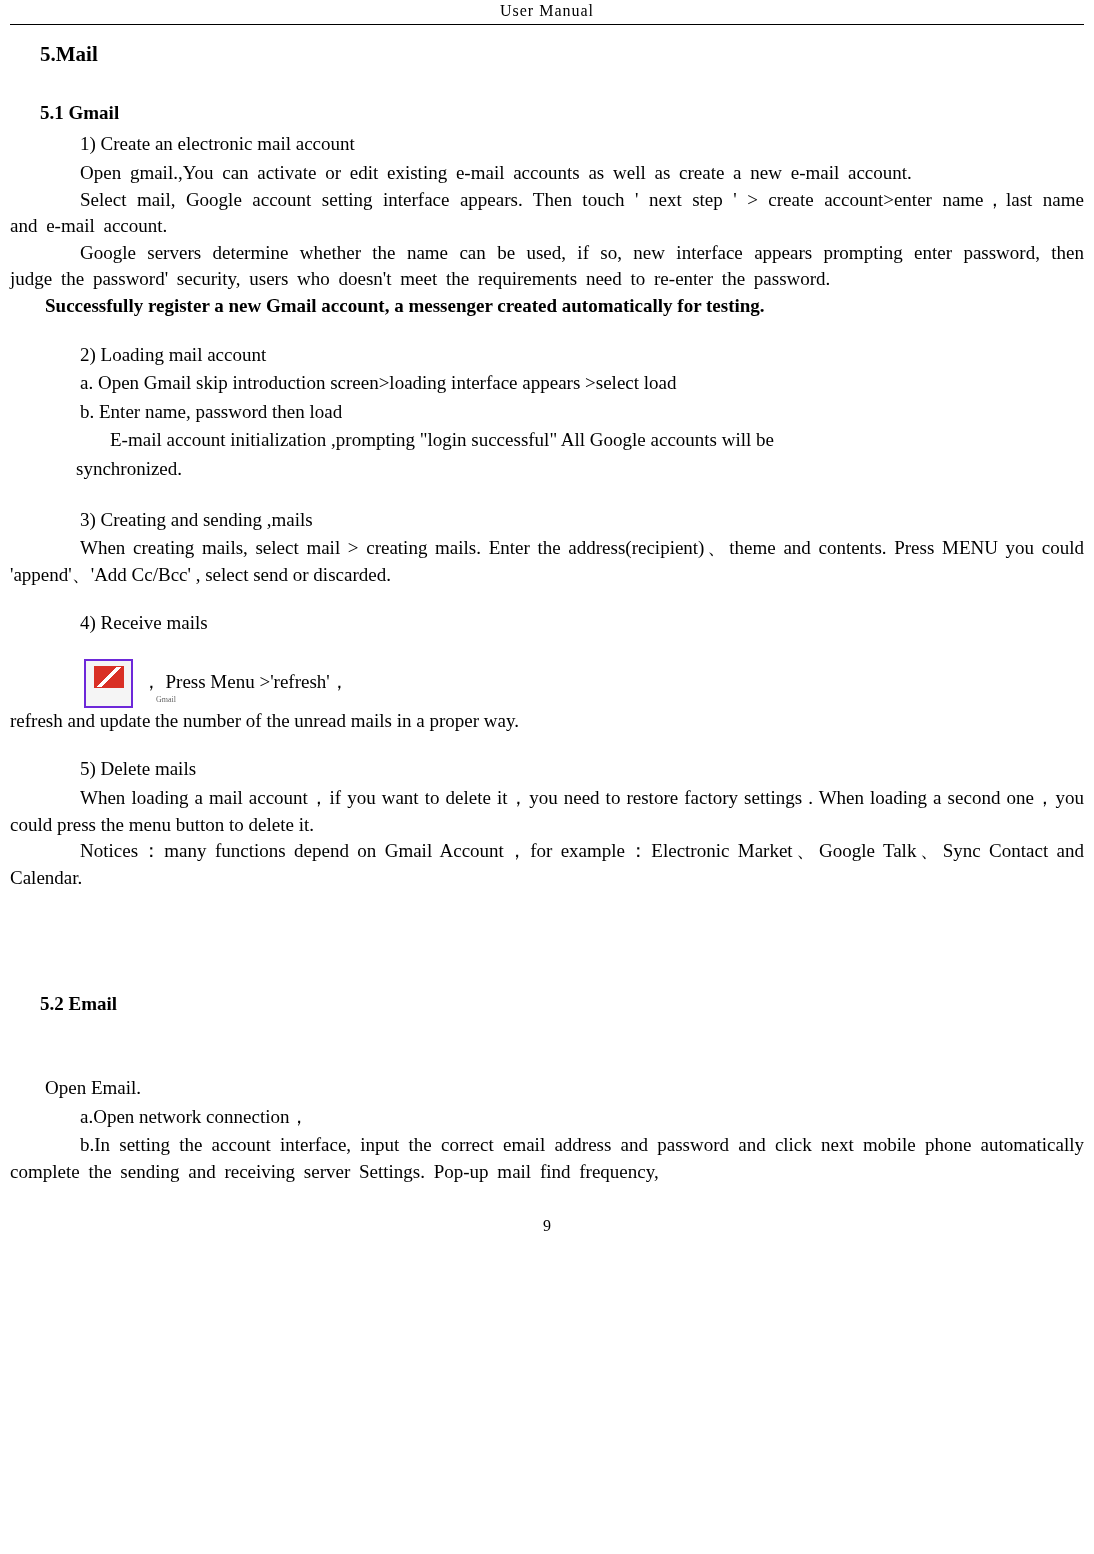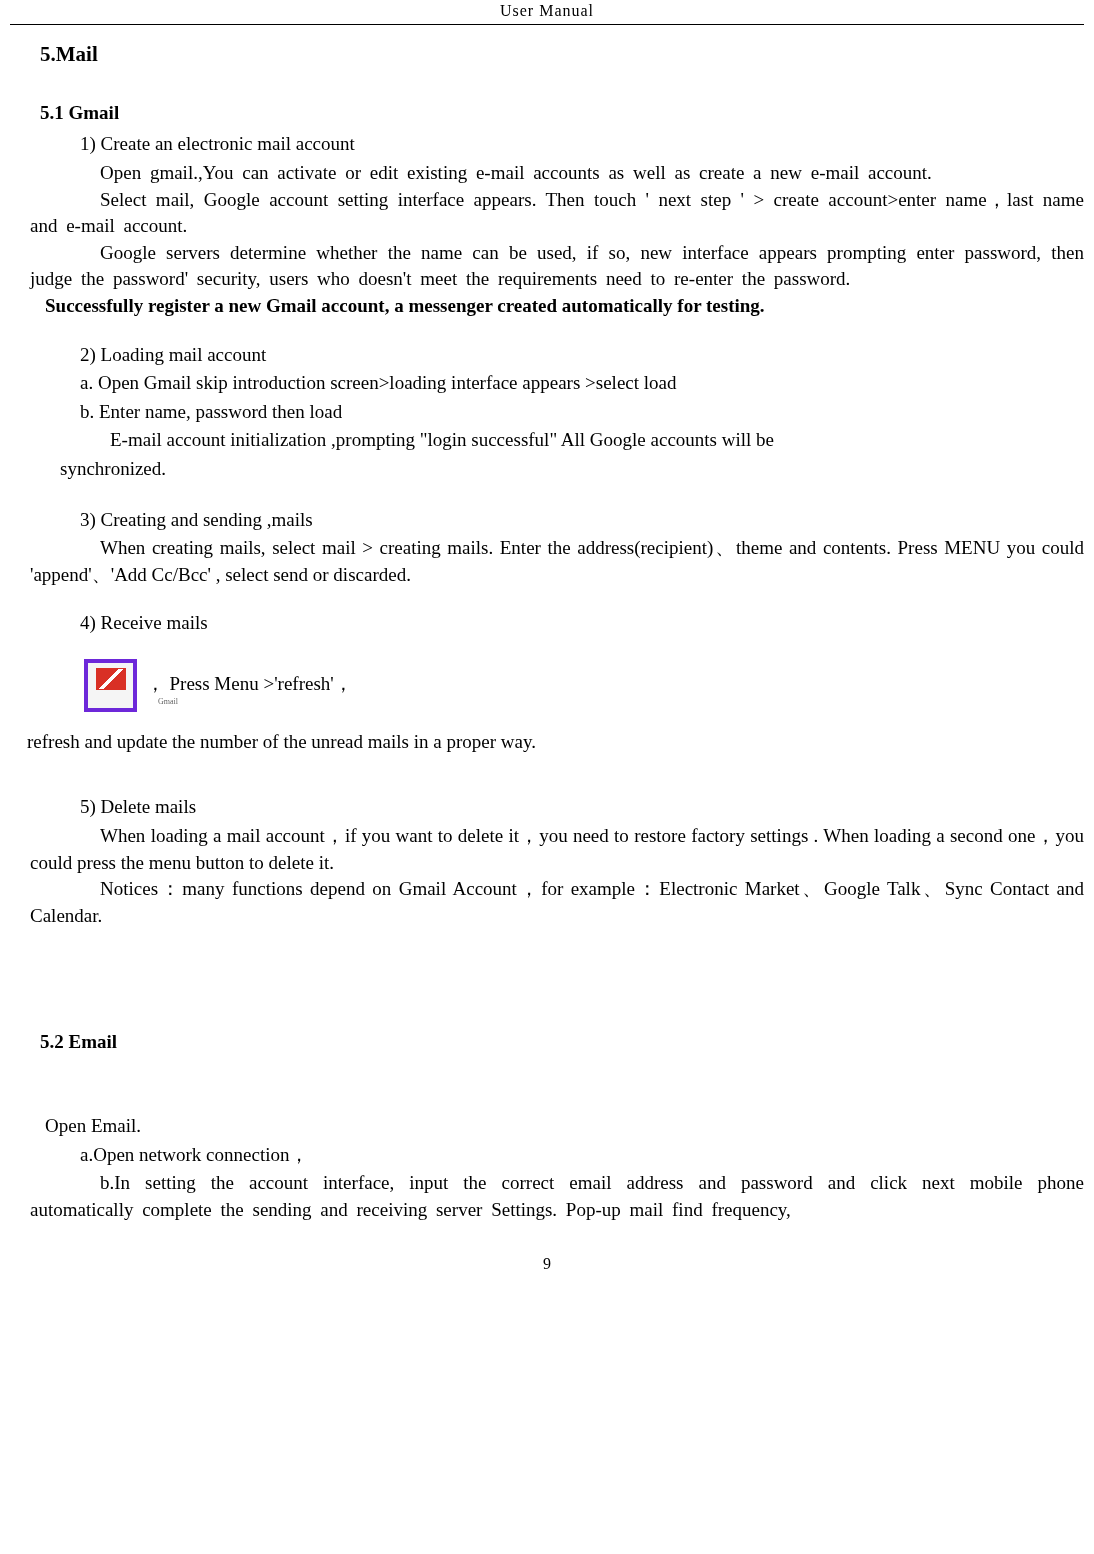--- a/index.html
+++ b/index.html
@@ -28,47 +28,47 @@
       font-weight: bold;
       font-size: 19px;
       margin: 10px 0 5px 30px;
     }
     .indent1 {
       margin-left: 70px;
       text-align: justify;
     }
     .flush {
       text-align: justify;
-      margin: 17px;
+      margin: 0;
     }
     .indent-first {
       text-indent: 70px;
       text-align: justify;
       margin: 0;
     }
     .small-indent {
       text-indent: 35px;
       text-align: justify;
       margin: 0;
       font-weight: bold;
     }
     .sync-line {
-      margin-left: 50px;
+      margin-left: 66px;
       text-indent: 0;
     }
     .init-line {
       margin-left: 100px;
       text-indent: 0;
     }
     .gmail-icon {
       display: inline-block;
       width: 45px;
       height: 45px;
       background: #f5f5f5;
-      border: 4px solid #6d28d9;
+      border: 2px solid #6d28d9;
       vertical-align: middle;
       position: relative;
       text-align: center;
       font-size: 9px;
       color: #555;
       margin: 0 4px;
     }
     .gmail-icon::before {
       content: "";
       position: absolute;
@@ -94,21 +94,20 @@
     }
     p { margin: 2px 0; }
     .spacer { height: 20px; }
     .big-spacer { height: 90px; }
     .load-email-indent {
       margin-left: 35px;
     }
     .justify-both {
       text-align: justify;
       text-justify: inter-word;
-      margin-left: 20px;
     }
     .wide-space {
        word-spacing: 4px;
     }
   </style>
 </head>
 <body>
 
 <div class="header-line">User    Manual</div>
 

